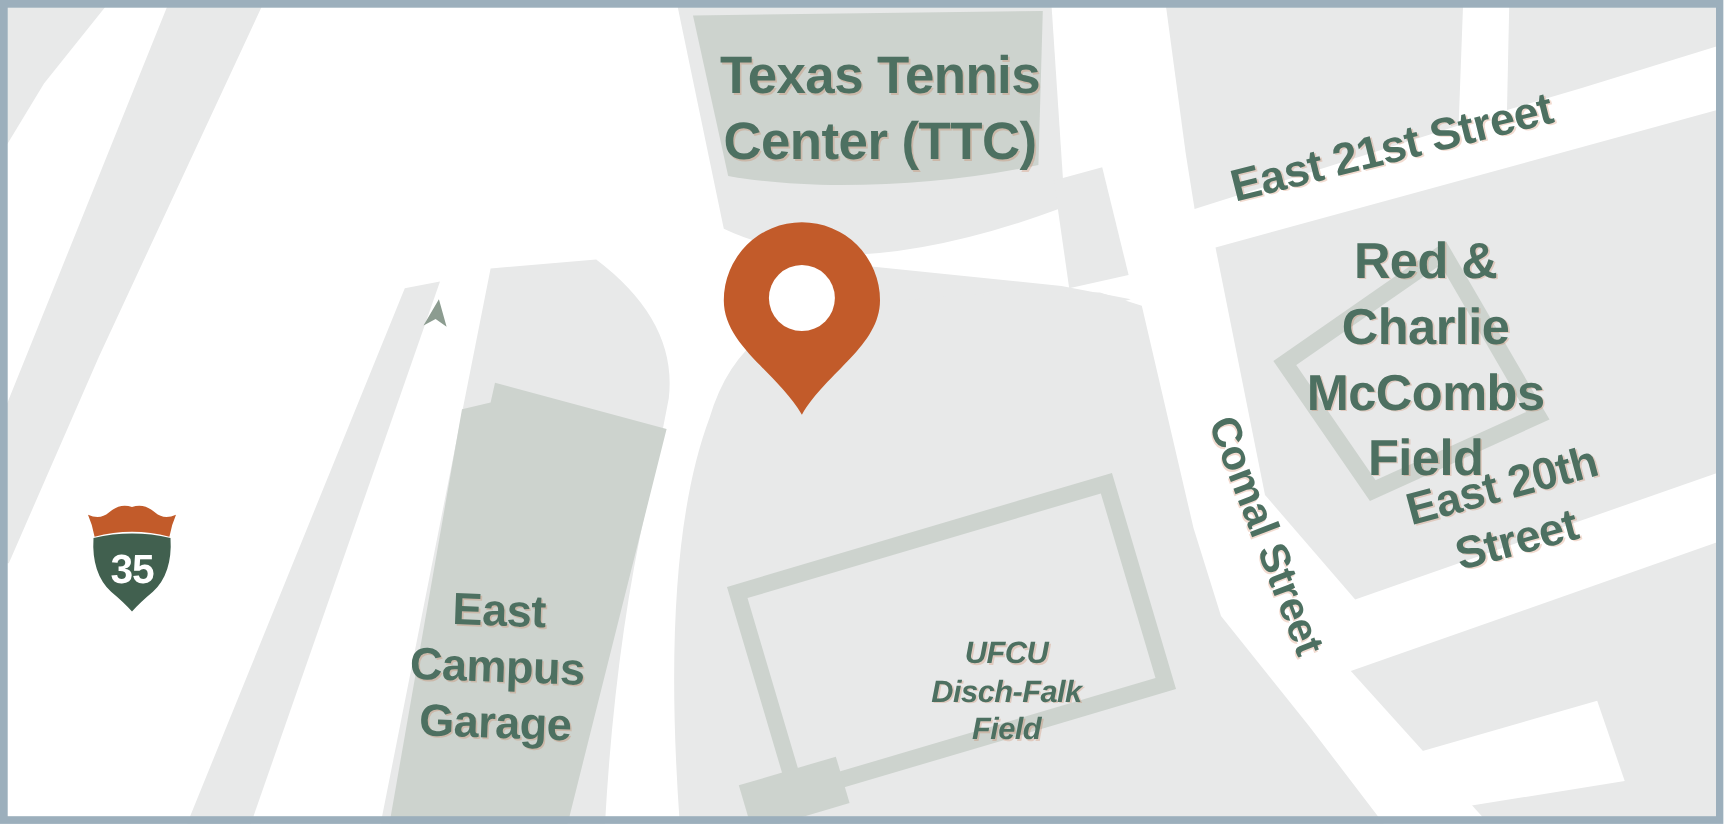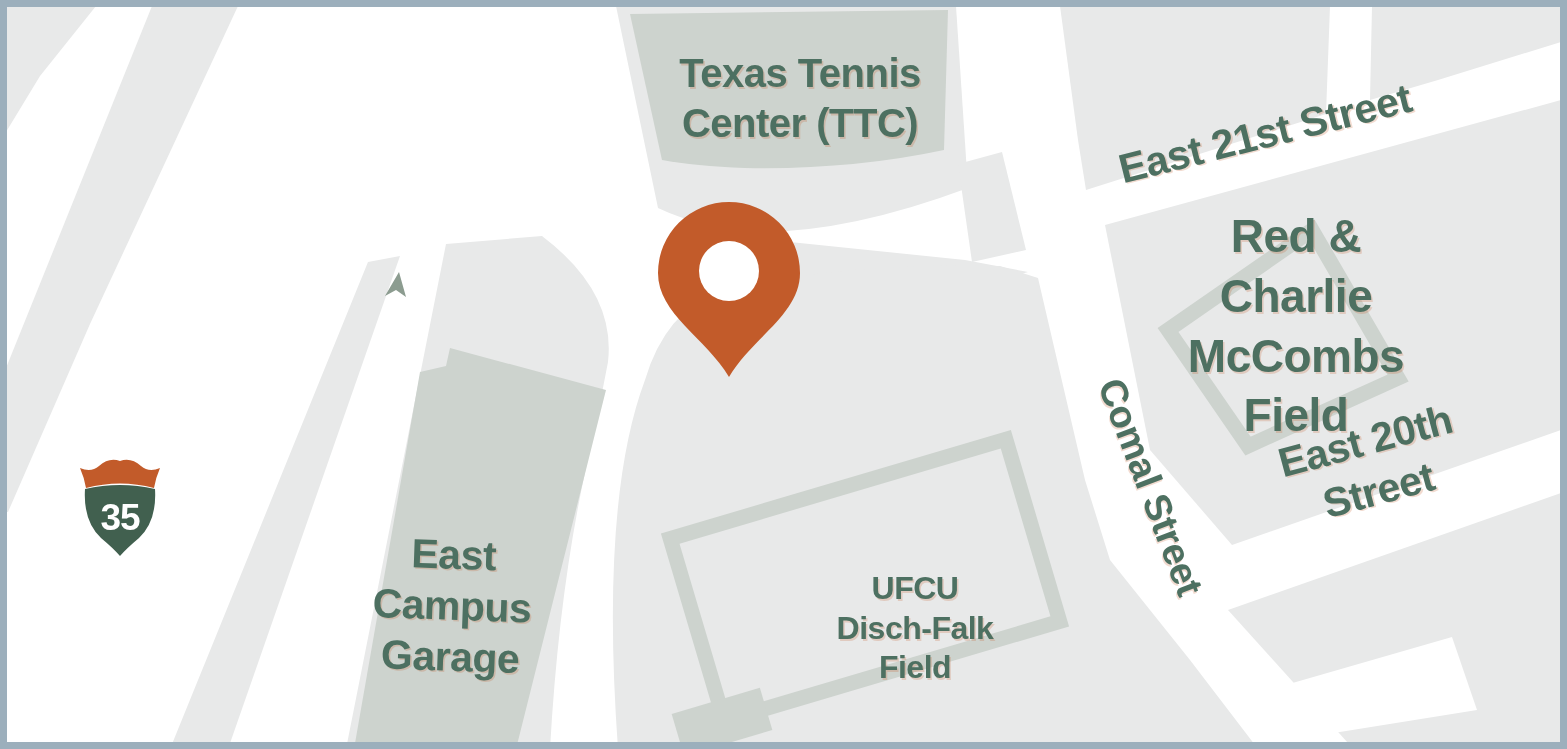--- a/index.html
+++ b/index.html
@@ -14,27 +14,27 @@
     color:#4d7061;
     font-weight:bold;
     text-align:center;
     white-space:pre-line;
     line-height:1.24;
     letter-spacing:-0.5px;
     text-shadow:1.5px 1.5px 0 rgba(194,91,42,0.22);
     transform-origin:center center;
     pointer-events:none;
   }
-  .lbl-ttc     {left:800px; top:99px;  font-size:40px; transform:translate(-50%,-50%);}
+  .lbl-ttc     {left:800px; top:99px;  font-size:48px; transform:translate(-50%,-50%);}
   .lbl-e21     {left:1265px;top:134px; font-size:41px; transform:translate(-50%,-50%) rotate(-14deg);}
   .lbl-mccombs {left:1296px;top:327px; font-size:46px; transform:translate(-50%,-50%); line-height:1.3;}
   .lbl-comal   {left:1150px;top:487px; font-size:38px; transform:translate(-50%,-50%) rotate(69deg);}
   .lbl-e20     {left:1372px;top:466px; font-size:41px; transform:translate(-50%,-50%) rotate(-15deg);}
   .lbl-garage  {left:452px; top:606px; font-size:41px; transform:translate(-50%,-50%) rotate(2deg);}
-  .lbl-ufcu    {left:915px; top:629px; font-size:32px; transform:translate(-50%,-50%);}
+  .lbl-ufcu    {left:915px; top:629px; font-size:28px; transform:translate(-50%,-50%);font-style:italic;}
   .shield-num{
     font-family:"Liberation Sans","DejaVu Sans",sans-serif;
     font-weight:bold;font-size:37px;fill:#ffffff;letter-spacing:-1px;
   }
 </style>
 </head>
 <body>
 
 <div class="stage">
 

